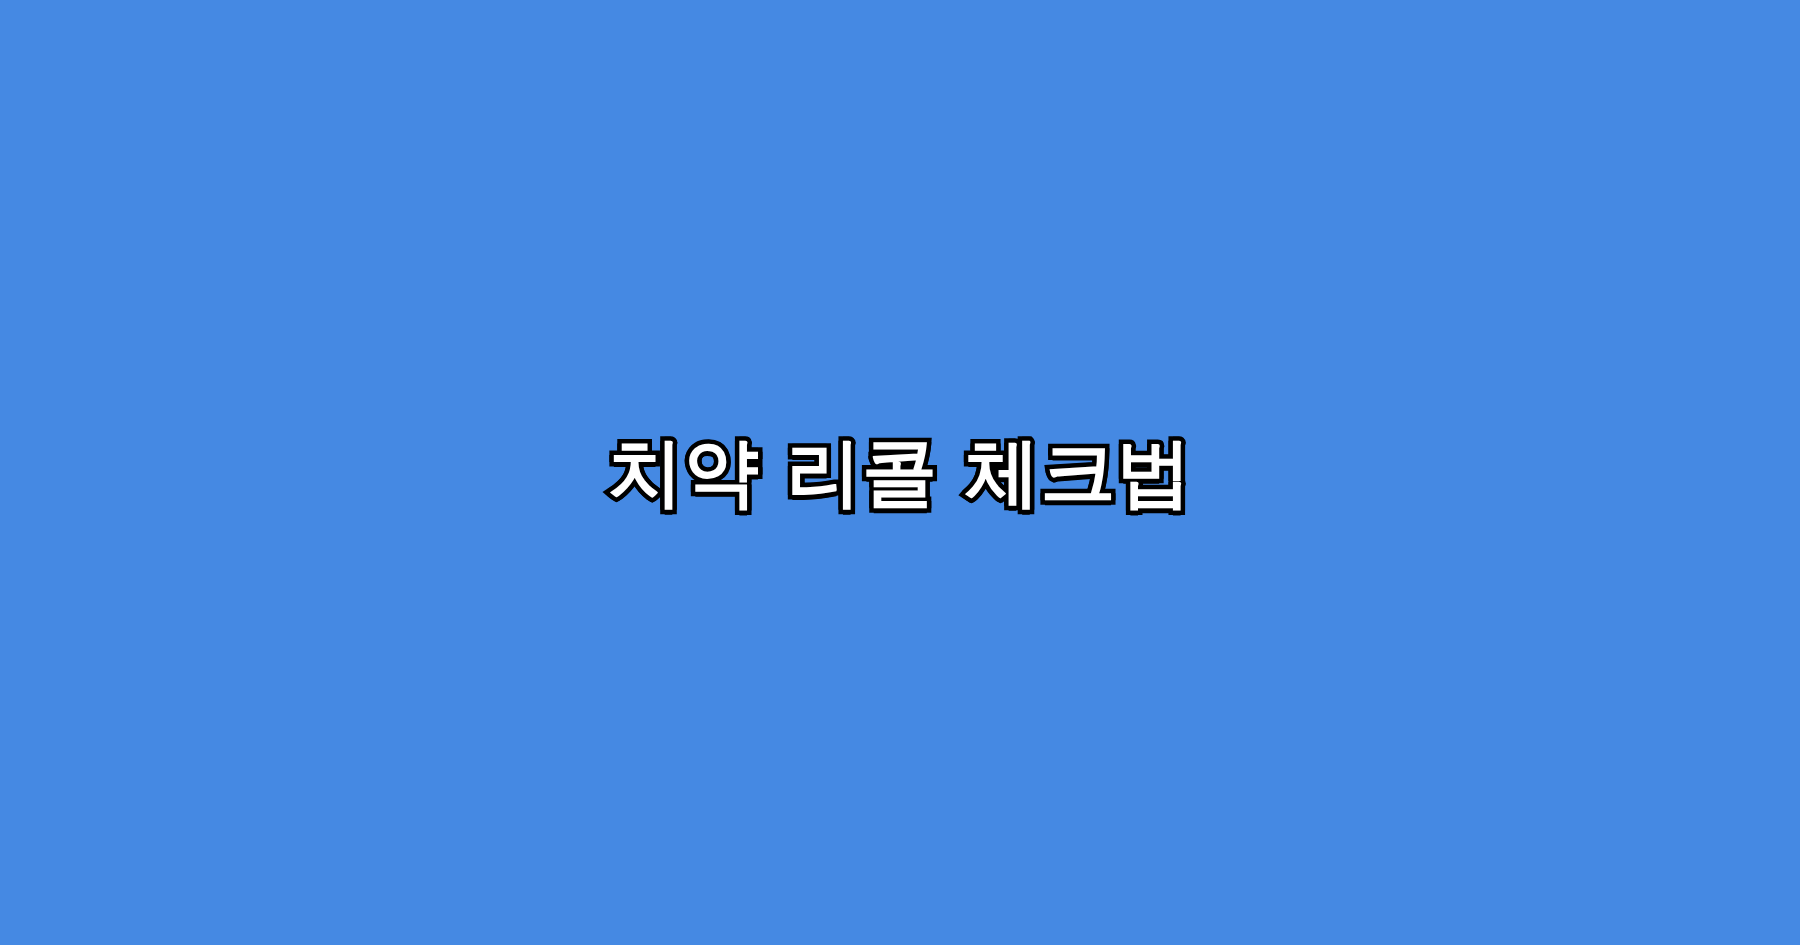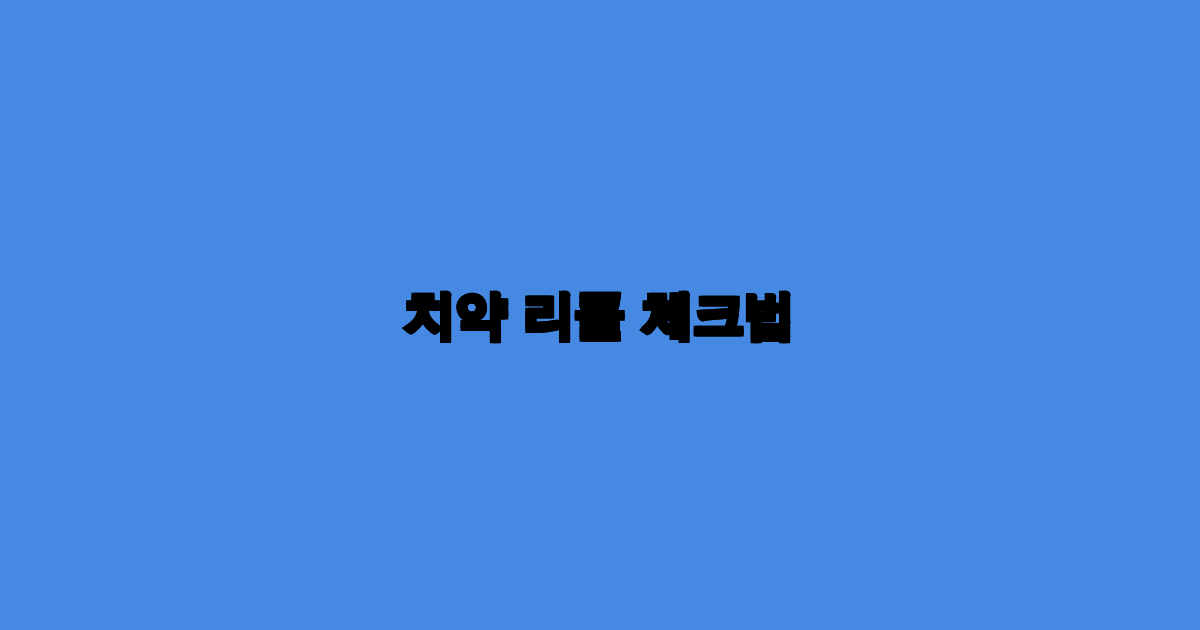--- a/index.html
+++ b/index.html
@@ -54,15 +54,15 @@
       -2px  2px 0 #000,
        2px -2px 0 #000,
       -2px -2px 0 #000;
   }
 </style>
 </head>
 <body>
 
 <div class="card" style="background-color: rgb(69, 137, 227);">
   <div class="title-block">
-    <span class="title-line" style="color: #000000; -webkit-text-stroke-color: rgb(0, 0, 0);">치약 리콜 체크법</span>
+    <span class="title-line" style="color: #ffffff; -webkit-text-stroke-color: rgb(0, 0, 0);">치약 리콜 체크법</span>
   </div>
 </div>
 
 </body></html>

